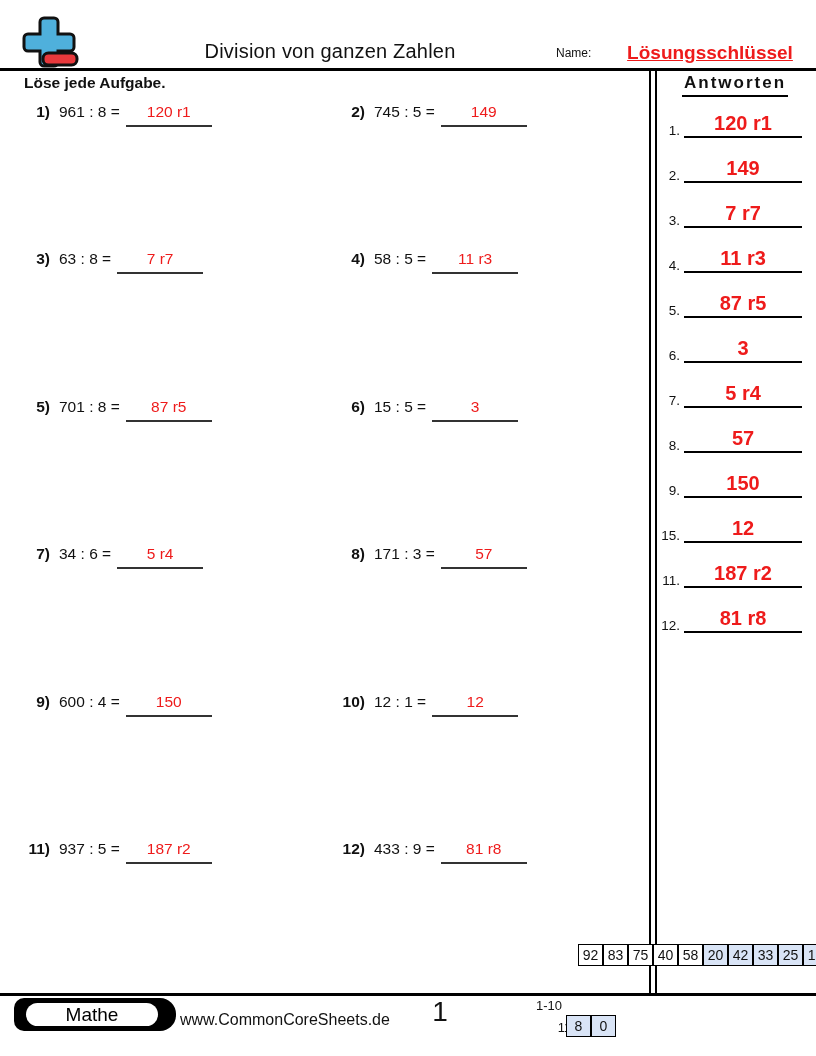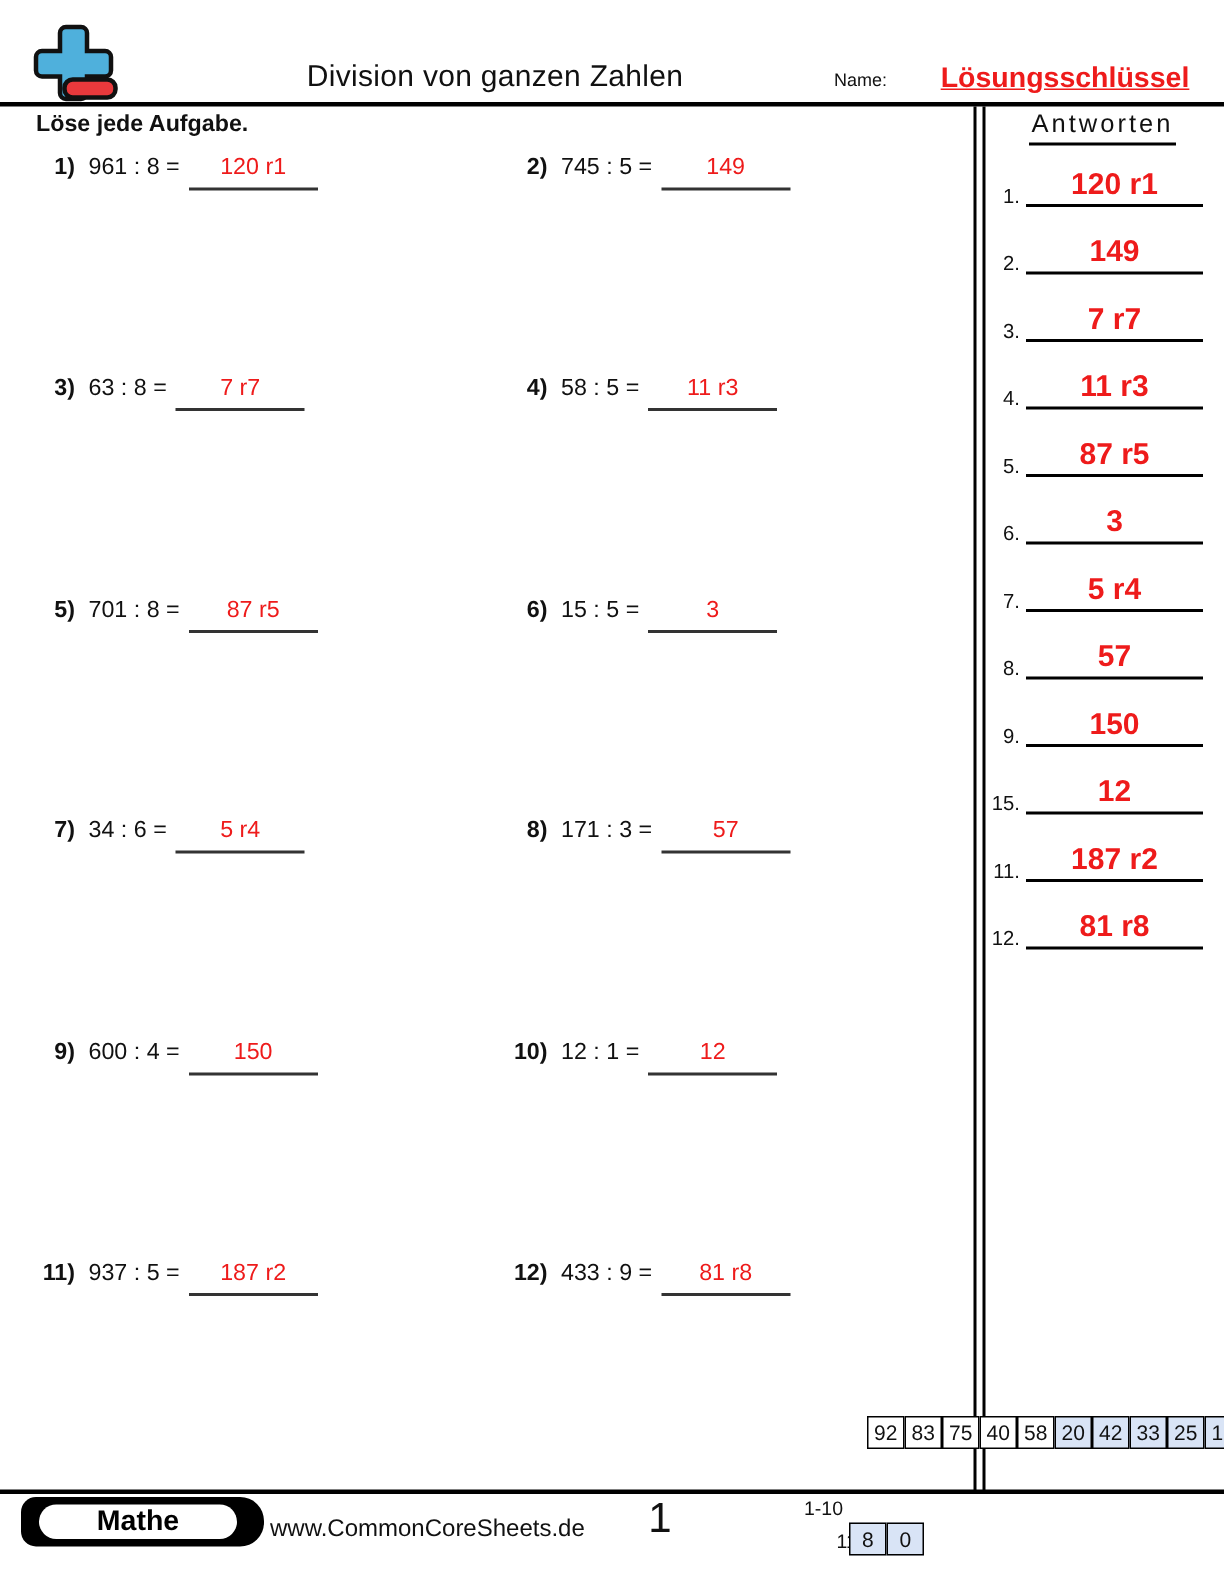--- a/index.html
+++ b/index.html
@@ -14,40 +14,40 @@
     font-size:20px;letter-spacing:.2px;}
   .name-label{position:absolute;left:556px;top:46px;font-size:12px;}
   .name-value{position:absolute;left:620px;top:42px;width:180px;text-align:center;
     font-size:19px;font-weight:bold;color:var(--red);text-decoration:underline;}
   .header-rule{position:absolute;left:0;top:68px;width:816px;height:3px;background:#000;}
   .instruction{position:absolute;left:24px;top:74px;font-size:15.5px;font-weight:bold;}
   
   .divider{position:absolute;left:649px;top:71px;height:924px;width:4px;
     border-left:2px solid #000;border-right:2px solid #000;}
   .answers-title{position:absolute;left:660px;top:73px;width:150px;text-align:center;}
-  .answers-title span{display:inline-block;font-size:17px;font-weight:normal;letter-spacing:2px;
+  .answers-title span{display:inline-block;font-size:17px;font-weight:bold;letter-spacing:2px;
     border-bottom:2px solid #000;padding:0 2px 2px;}
   .ans-row{position:absolute;left:656px;width:154px;height:30px;}
   .ans-num{position:absolute;left:0;bottom:0;width:24px;text-align:right;font-size:13.5px;}
   .ans-line{position:absolute;left:28px;right:8px;bottom:0;border-bottom:2px solid #000;}
   .ans-val{position:absolute;left:28px;right:8px;bottom:3px;text-align:center;
     color:var(--red);font-weight:bold;font-size:20px;}
   
   .problem{position:absolute;display:flex;align-items:baseline;font-size:15.5px;white-space:nowrap;}
   .p-num{display:inline-block;width:36px;text-align:right;font-weight:bold;margin-right:9px;}
   .p-expr{margin-right:6px;}
   .p-ans{display:inline-block;min-width:66px;text-align:center;color:var(--red);
     border-bottom:2px solid #333;padding:0 10px 4px;}
   
   .footer-rule{position:absolute;left:0;top:993px;width:816px;height:3px;background:#000;}
   .badge{position:absolute;left:14px;top:998px;width:162px;height:33px;background:#000;
     border-radius:10px 16px 16px 10px;}
   .badge-inner{position:absolute;left:12px;right:18px;top:5px;bottom:5px;background:#fff;
     border-radius:12px;display:flex;align-items:center;justify-content:center;
-    font-weight:bold;font-size:19px;color:#000;}
+    font-weight:normal;font-size:19px;color:#000;}
   .website{position:absolute;left:180px;top:1011px;font-size:16px;}
   .page-num{position:absolute;left:400px;top:996px;width:80px;text-align:center;font-size:28px;}
   .grade-label{position:absolute;width:60px;text-align:right;font-size:13px;line-height:21px;}
   .gl1{left:502px;top:995px;}
   .gl2{left:530px;top:1017px;}
   .grade-row{position:absolute;display:flex;}
   .gr1{left:566px;top:944px;padding-left:12px;}
   .gr2{left:566px;top:1015px;}
   .gcell{box-sizing:border-box;width:25px;height:22px;border:1.2px solid #000;
     display:flex;align-items:center;justify-content:center;font-size:14px;background:#fff;}

